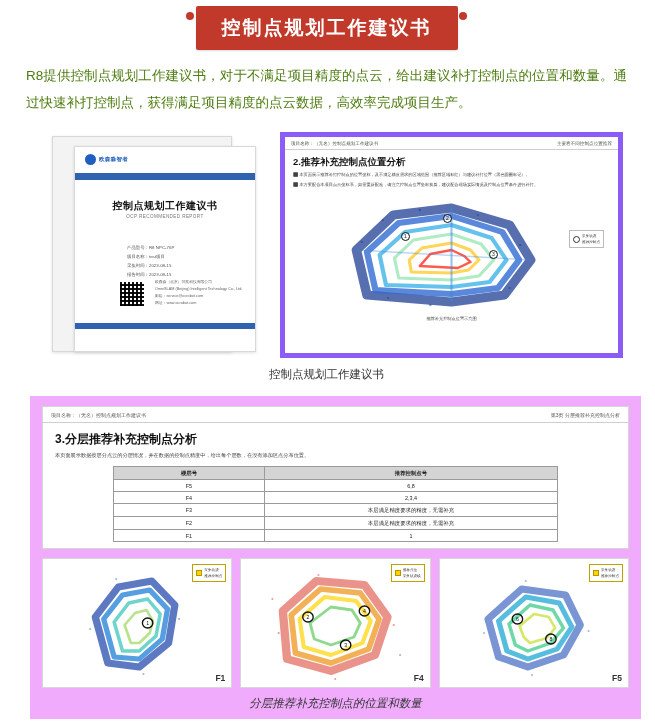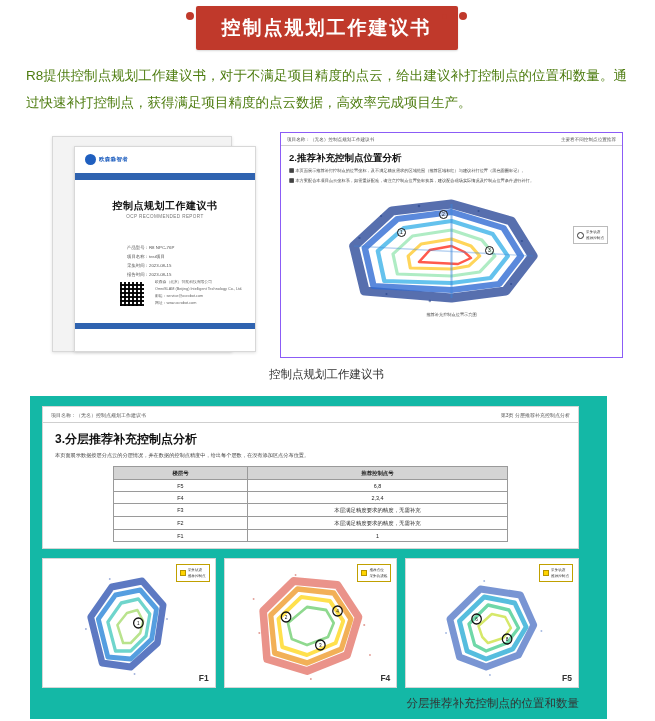--- a/index.html
+++ b/index.html
@@ -132,21 +132,21 @@
     border: 1px solid #fff;
   }
   .foot {
     position: absolute; left: 80px; bottom: 44px;
     font-size: 3.8px; color: #666; line-height: 7px;
   }
 
   .analysis-card {
     flex: 1;
     background: #ffffff;
-    border: 1px solid #8b5cf6;
+    border: 5px solid #8b5cf6;
     height: 226px;
     position: relative;
     overflow: hidden;
   }
   .card-head {
     display: flex; justify-content: space-between;
     font-size: 4.6px; color: #555;
     padding: 4px 6px 3px 6px;
     border-bottom: 1px solid #cfcfcf;
   }
@@ -189,23 +189,23 @@
   }
   .caption {
     text-align: center;
     font-size: 11.5px;
     color: #333;
     margin-top: 9px;
   }
 
   
   .panel {
-    margin: 14px 46px 0 30px;
-    background: #14b8a6;
-    padding: 10px 28px 8px 12px;
+    margin: 14px 12px 0 30px;
+    background: #f0abfc;
+    padding: 10px 12px 8px 12px;
   }
   .panel-doc {
     background: #ffffff;
     border: 1px solid #d5d5d5;
     padding: 0 0 6px 0;
   }
   .panel-doc .card-head { font-size: 5px; padding: 5px 8px 4px 8px; }
   .panel-h2 {
     font-size: 12px; font-weight: bold; color: #111;
     padding: 8px 12px 3px 12px;
@@ -253,24 +253,25 @@
     display: flex; align-items: center; gap: 2px;
   }
   .thumb .t-legend .swatch {
     width: 6px; height: 6px; background: #ffd400; border: 1px solid #b59400;
   }
   .thumb .t-label {
     position: absolute; right: 6px; bottom: 4px;
     font-size: 8.5px; color: #333; font-weight: bold;
   }
   .panel-caption {
-    text-align: right;
+    text-align: center;
     font-size: 11.5px;
     color: #333;
     margin-top: 8px;
+    font-style: italic;
   }
 </style>
 </head>
 <body>
 
 <div class="page">
 
   <div class="header">
     <span class="dot left"></span>
     <span class="dot left2"></span>

